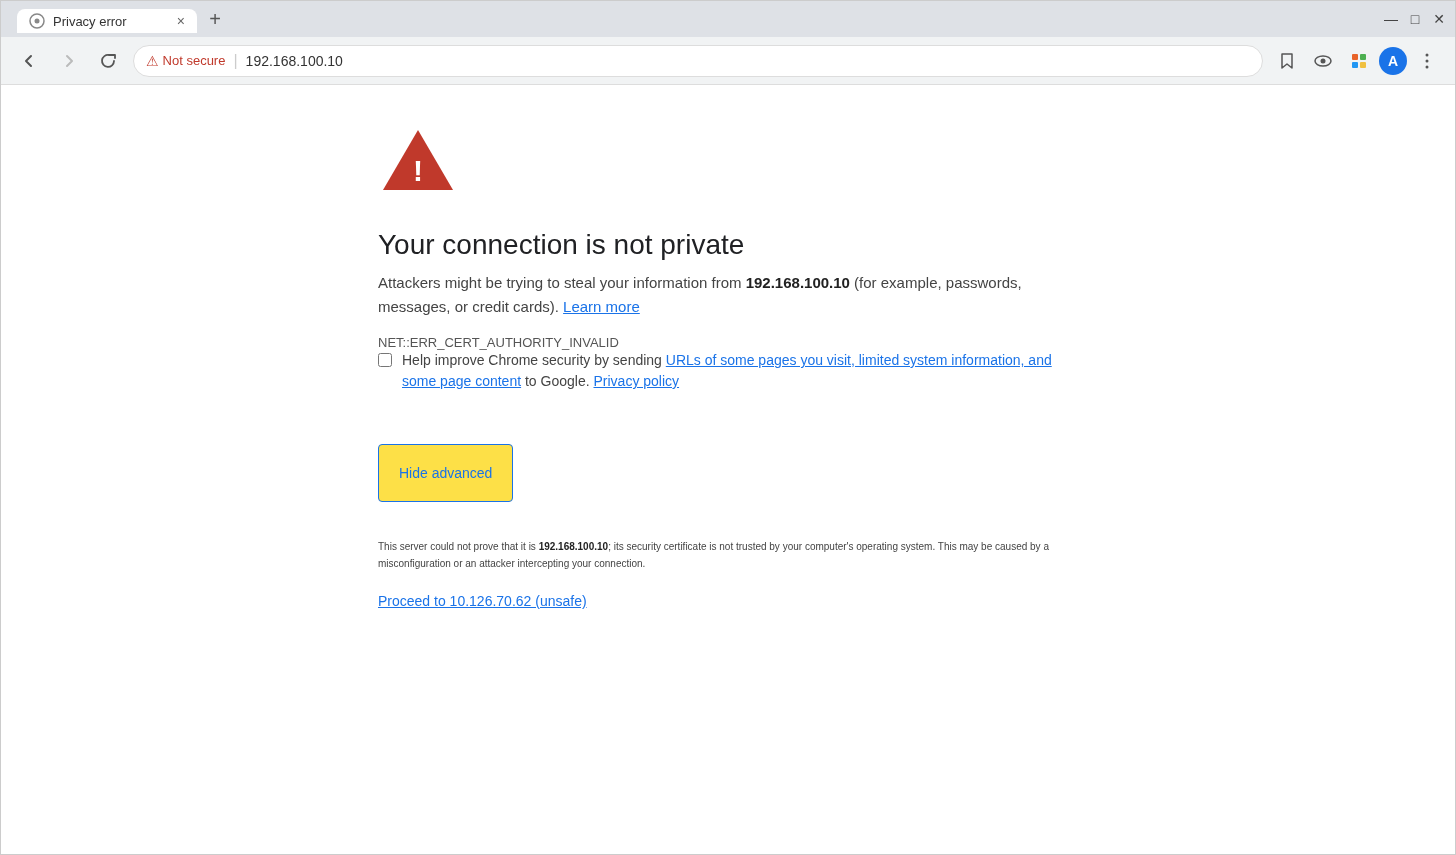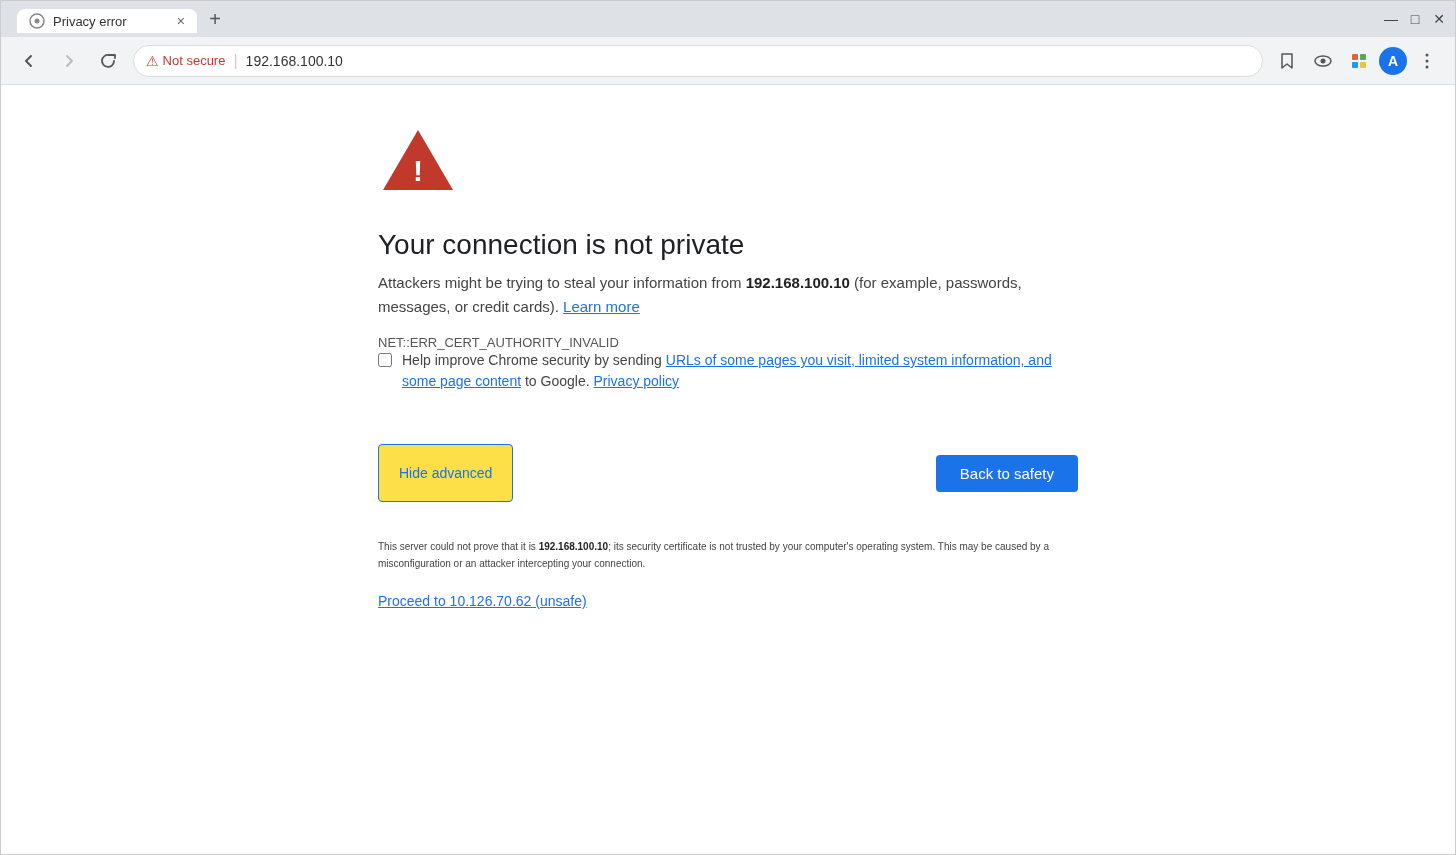--- a/index.html
+++ b/index.html
@@ -396,21 +396,20 @@
         <input type="checkbox" style="">
         <span class="checkbox-label">
           <span>Help improve Chrome security by sending </span><a>URLs of some pages you visit, limited system information, and some page content</a><span> to Google.</span>
           <a>Privacy policy</a>
         </span>
       </div>
 
       
       <div class="button-row">
         <button class="btn-hide-advanced">Hide advanced</button>
-        <button class="btn-back-to-safety">Back to safety</button>
       </div>
 
       
       <p class="advanced-text">
         <span>This server could not prove that it is </span><strong>192.168.100.10</strong><span>; its security certificate is not trusted by your computer's operating system. This may be caused by a misconfiguration or an attacker intercepting your connection.</span>
       </p>
 
       
       <a class="proceed-link">Proceed to 10.126.70.62 (unsafe)</a>
 

